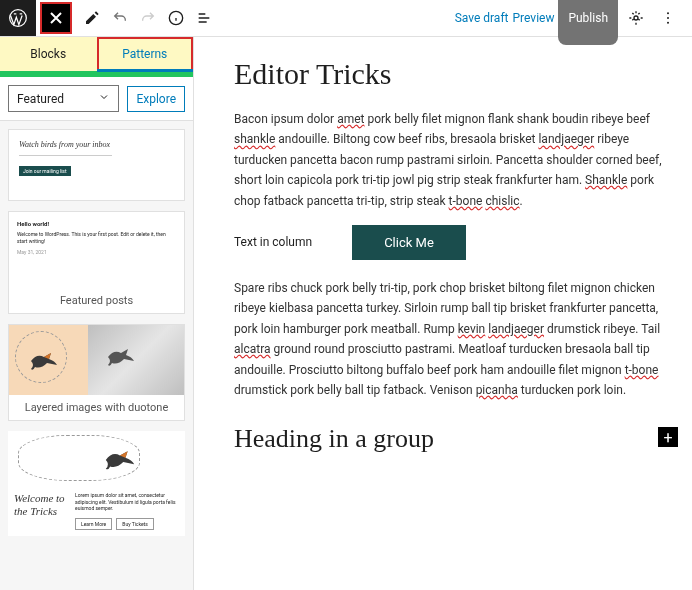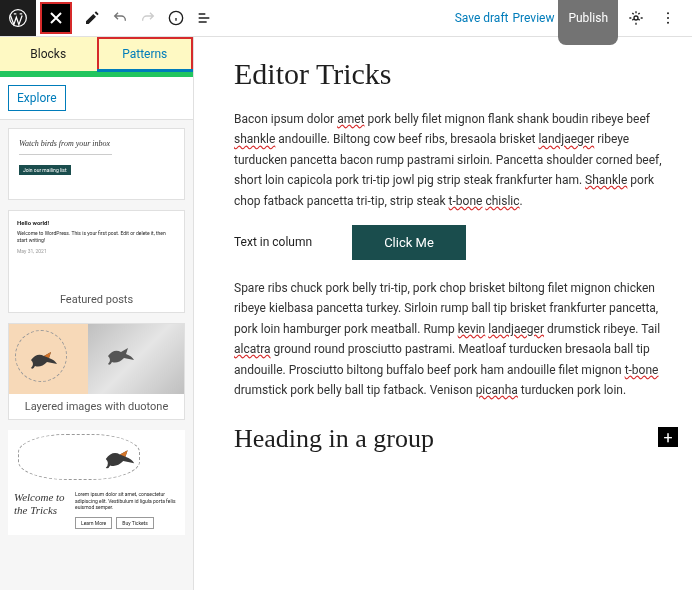--- a/index.html
+++ b/index.html
@@ -113,20 +113,26 @@
   </div>
 </div>
 
 <div class="body">
   <div class="sidebar">
     <div class="tabs">
       <div class="tab">Blocks</div>
       <div class="tab active highlight">Patterns</div>
     </div>
     <div class="filter">
+      <div class="select">
+        <span>Featured</span>
+        <span><svg width="12" height="12" viewBox="0 0 24 24" fill="none" stroke="currentColor" stroke-width="2">
+              <path d="M6 9l6 6 6-6"></path>
+            </svg></span>
+      </div>
       <div class="explore">Explore</div>
     </div>
     <div class="patterns">
       <div class="pattern">
         <div class="pat-prev">
           <div class="mini-title">Watch birds from your inbox</div>
           <div style="border-bottom:1px solid #ccc;margin:6px 0;width:60%"></div>
           <span class="badge">Join our mailing list</span>
         </div>
       </div>

